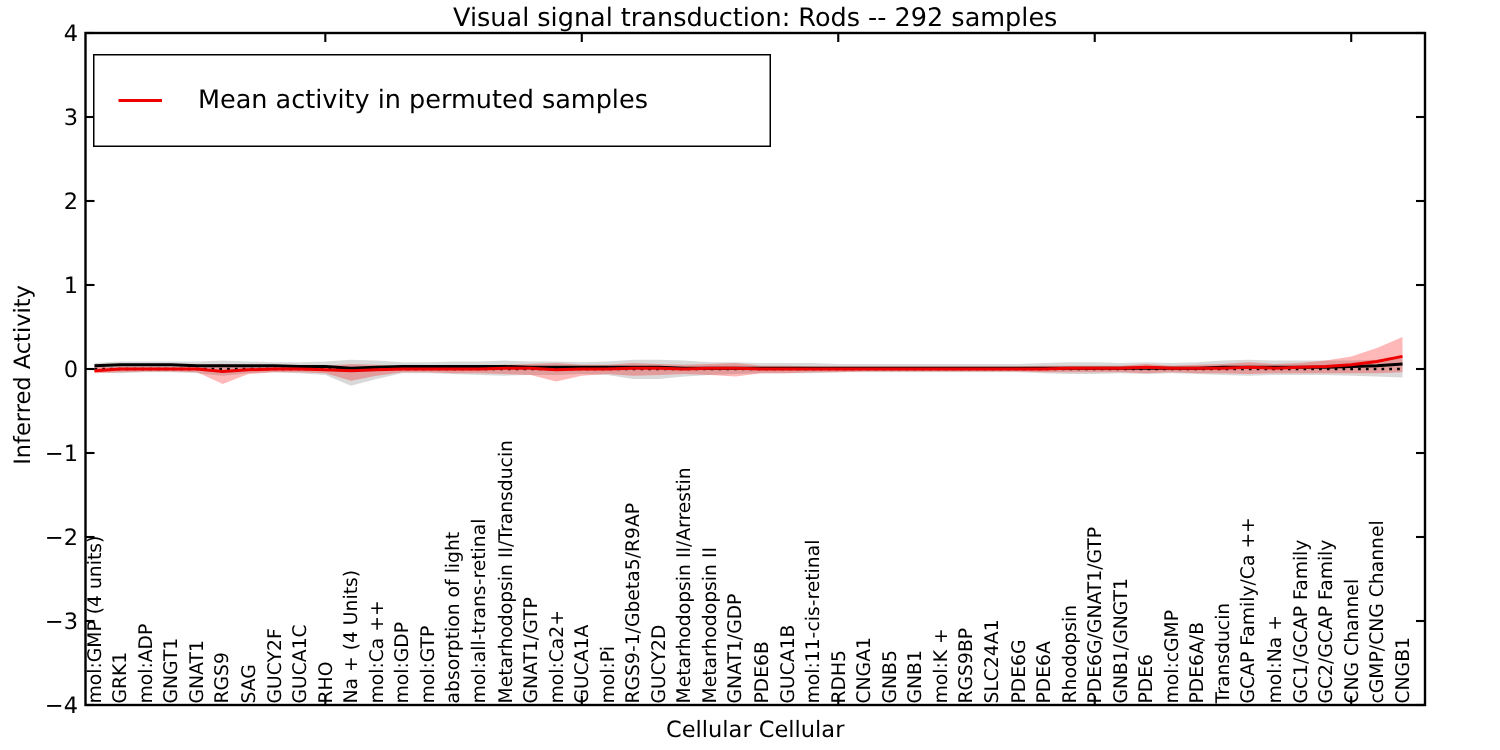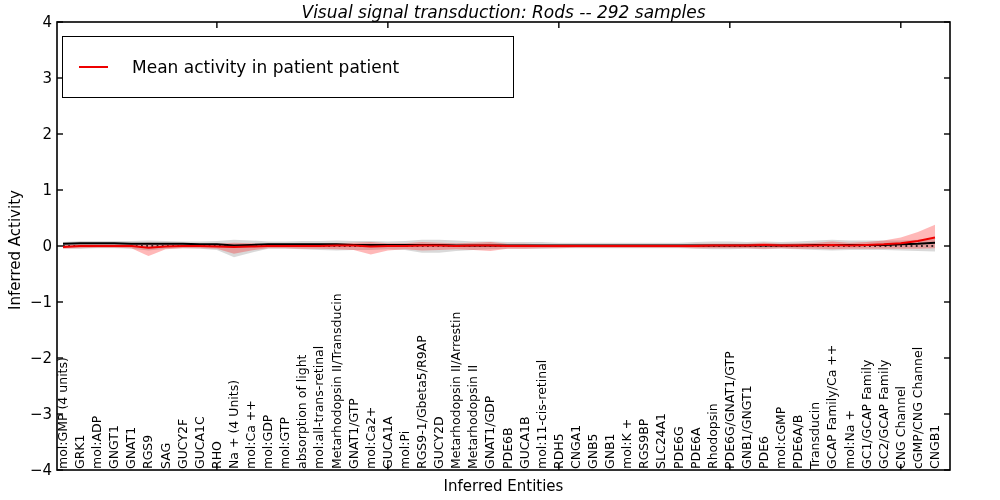--- a/index.html
+++ b/index.html
@@ -1,19 +1,19 @@
 <!DOCTYPE html>
 <html><head>
 <meta charset="utf-8">
 <style>
   html,body{margin:0;padding:0;background:#ffffff;}
   body{width:1000px;height:500px;font-family:"DejaVu Sans","Liberation Sans",sans-serif;color:#000;}
   .figure{position:relative;width:1000px;height:500px;background:#fff;overflow:hidden;}
   .plot-svg{position:absolute;left:0;top:0;z-index:1;}
-  .title{position:absolute;left:57px;top:2px;width:893px;text-align:center;font-size:17px;z-index:3;font-style:italic;}
+  .title{position:absolute;left:57px;top:2px;width:893px;text-align:center;font-size:17px;z-index:3;}
   .ylabel-wrap{position:absolute;left:4px;top:0;width:22px;height:500px;display:flex;align-items:center;justify-content:center;z-index:3;}
   .ylabel-wrap span{transform:rotate(-90deg);white-space:nowrap;font-size:15px;}
   .xlabel{position:absolute;left:57px;top:477px;width:893px;text-align:center;font-size:15px;z-index:3;}
   .ytick{position:absolute;left:0;width:52px;text-align:right;font-size:15px;z-index:3;}
   .xlab{position:absolute;white-space:nowrap;font-size:12.5px;line-height:13px;transform-origin:0 100%;transform:rotate(-90deg);z-index:2;}
   .legend{position:absolute;left:62px;top:36px;width:452px;height:62px;border:1.6px solid #000;background:#fff;box-sizing:border-box;display:flex;flex-direction:column;justify-content:space-evenly;z-index:5;}
   .legend-row{display:flex;align-items:center;}
   .legend-swatch{display:inline-block;width:29px;height:0;border-top:2px solid #000;margin-left:16px;flex:none;}
   .legend-label{margin-left:24px;font-size:17px;white-space:nowrap;}
 </style>
@@ -57,26 +57,26 @@
       <line x1="900.8039215686274" y1="22" x2="900.8039215686274" y2="28" stroke="#000" stroke-width="1.4"></line>
       <line x1="900.8039215686274" y1="464" x2="900.8039215686274" y2="470" stroke="#000" stroke-width="1.4"></line>
     </svg>
 
   <div class="title">Visual signal transduction: Rods -- 292 samples</div>
 
   <div class="ylabel-wrap">
     <span>Inferred Activity</span>
   </div>
 
-  <div class="xlabel">Inferred Entities</div>
+  <div class="xlabel">Cellular Cellular</div>
 
   <div class="legend">
     <div class="legend-row">
       <span class="legend-swatch" style="border-top-color: rgb(238, 0, 0);"></span>
-      <span class="legend-label">Mean activity in patient patient</span>
+      <span class="legend-label">Mean activity in permuted samples</span>
     </div>
   </div>
 
   <div id="ticks-layer">
       <div class="ytick" style="top: 13px;">4</div>
       <div class="ytick" style="top: 69px;">3</div>
       <div class="ytick" style="top: 125px;">2</div>
       <div class="ytick" style="top: 181px;">1</div>
       <div class="ytick" style="top: 237px;">0</div>
       <div class="ytick" style="top: 293px;">−1</div>

